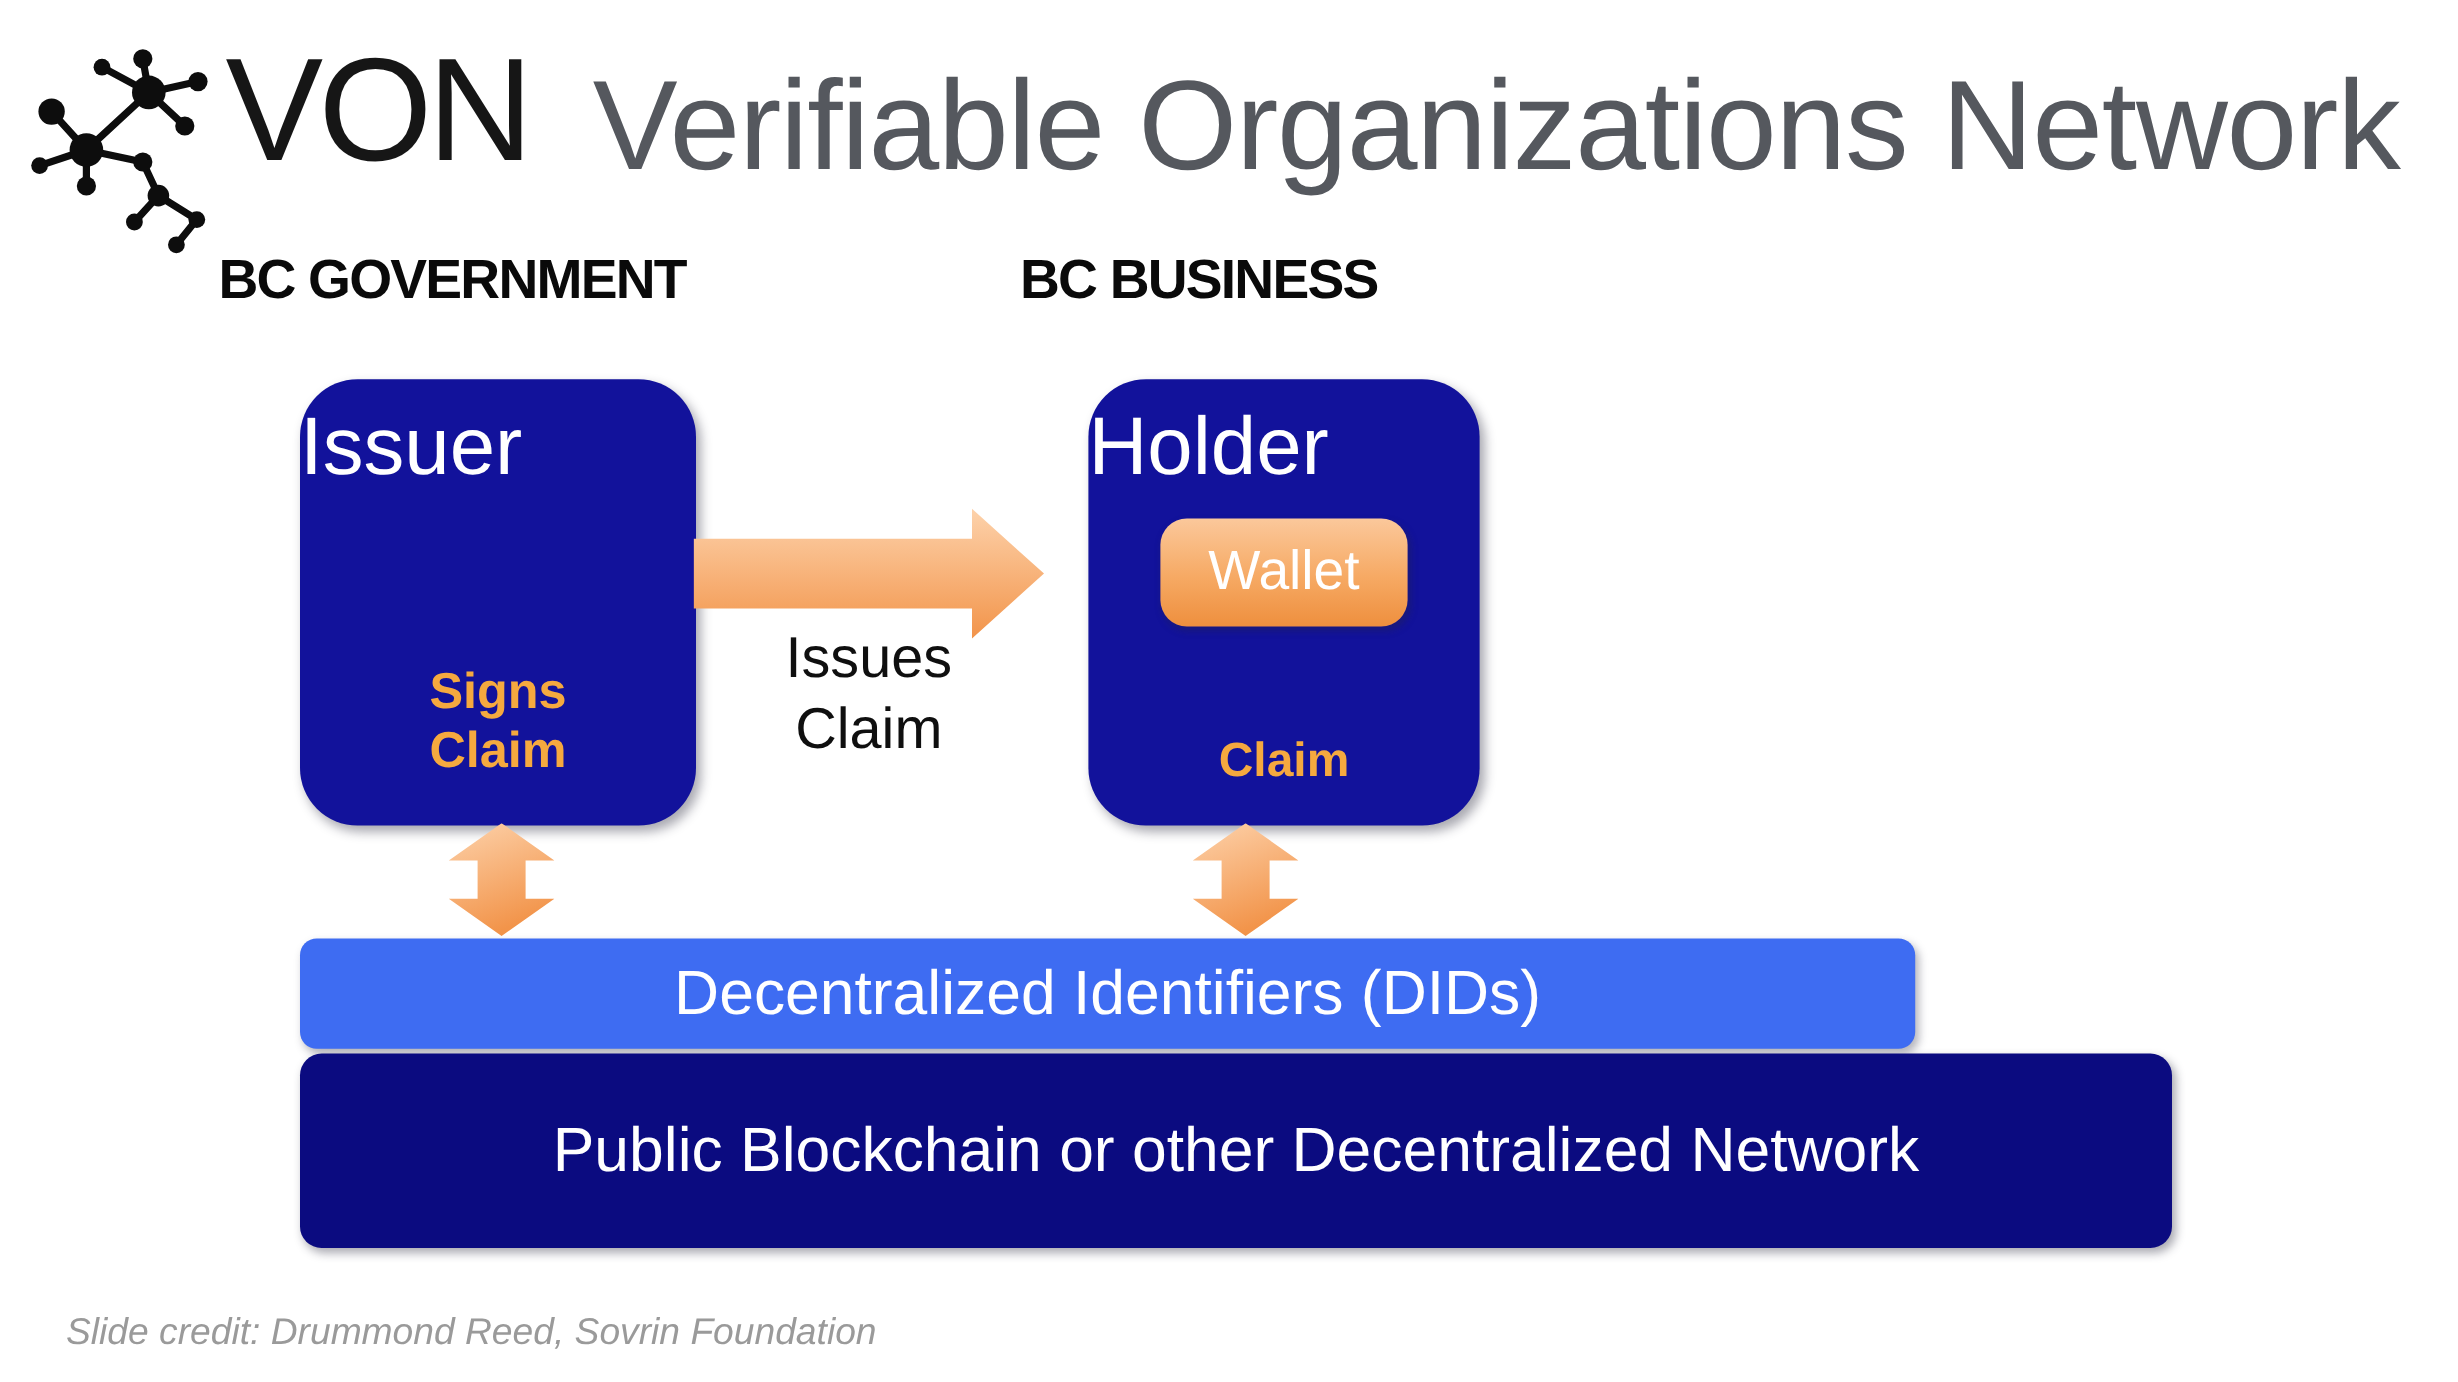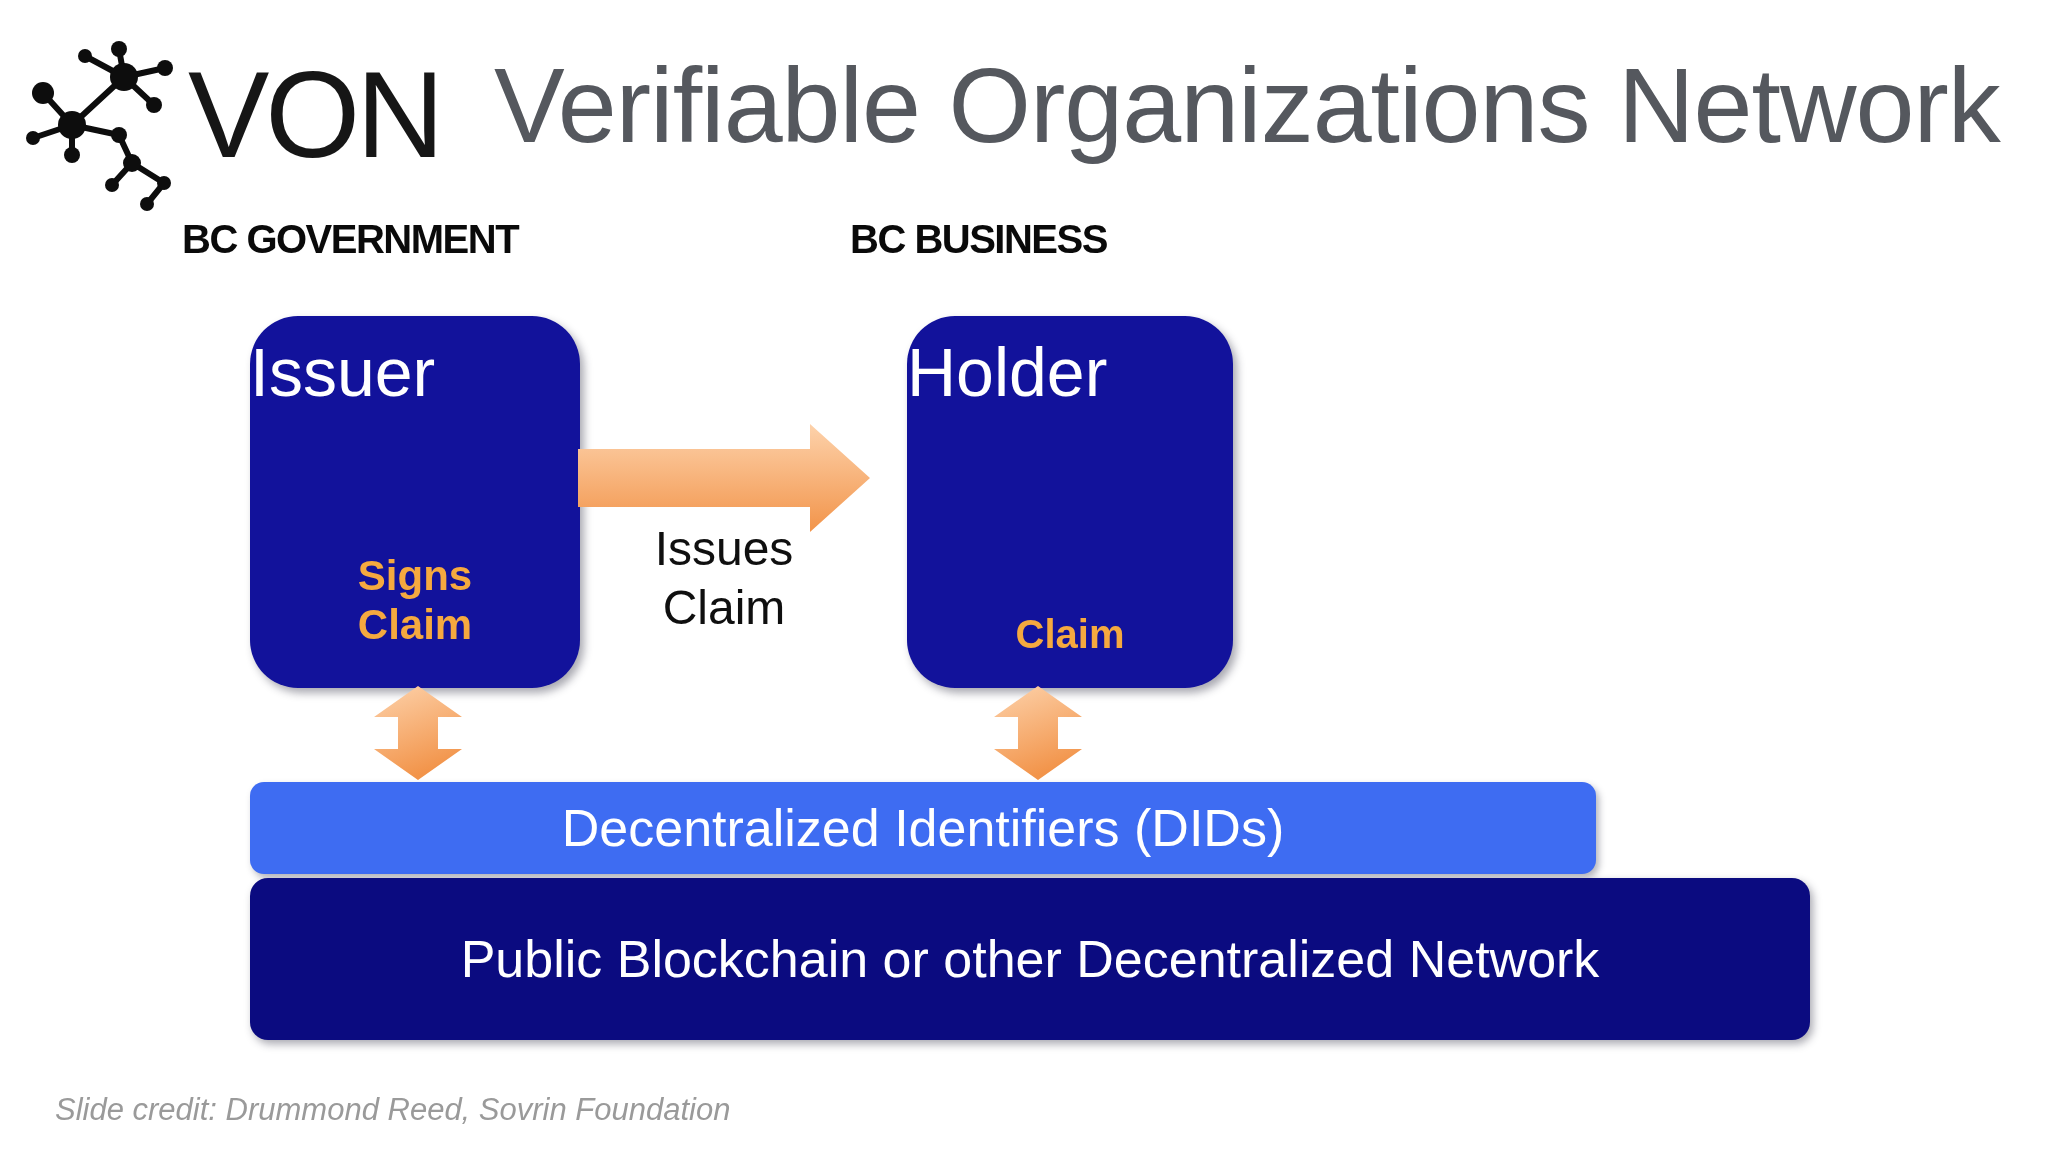--- a/index.html
+++ b/index.html
@@ -5,30 +5,30 @@
   html,body{margin:0;padding:0;background:#ffffff;}
   .slide{
     position:relative;width:2048px;height:1152px;background:#ffffff;overflow:hidden;
     font-family:"Liberation Sans",sans-serif;
   }
   .abs{position:absolute;}
 
   
   .brand{
     left:188px;top:30px;font-size:122px;line-height:1;letter-spacing:-4px;
-    color:#161616;font-weight:400;margin-top:24px;
+    color:#161616;font-weight:400;
   }
   .main-title{
     left:482px;top:40px;font-size:106px;line-height:1;letter-spacing:-1px;
     color:var(--title-gray,#55585E);font-weight:400;white-space:nowrap;margin:12px;
   }
 
   
   .col-label{
-    top:219px;font-size:40px;line-height:1;font-weight:700;letter-spacing:-1.5px;
+    top:209px;font-size:46px;line-height:1;font-weight:700;letter-spacing:-1.5px;
     color:#0a0a0a;white-space:nowrap;
   }
   .col-label.left{left:182px;}
   .col-label.right{left:850px;}
 
   
   .entity-box{
     background:var(--navy-box,#12129B);
     border-radius:48px;
     box-shadow:4px 5px 9px rgba(40,40,60,0.40);
@@ -161,20 +161,23 @@
   <svg class="abs arrow-svg flow-arrow" width="292" height="120" viewBox="0 0 292 120">
     <polygon points="0,29 232,29 232,4 292,58 232,112 232,87 0,87" fill="url(#arrow-grad-v)"></polygon>
   </svg>
   <div class="abs flow-label">
     <div>Issues</div>
     <div>Claim</div>
   </div>
 
   <div class="abs entity-box holder-box">
     <div class="abs entity-title">Holder</div>
+    <div class="abs wallet-box">
+      <div class="abs wallet-label">Wallet</div>
+    </div>
     <div class="abs entity-action">
       <div>Claim</div>
     </div>
   </div>
 
   <svg class="abs arrow-svg updown-arrow-issuer" width="88" height="94" viewBox="0 0 88 94">
     <polygon points="44,0 88,31 64,31 64,63 88,63 44,94 0,63 24,63 24,31 0,31" fill="url(#arrow-grad-diag)"></polygon>
   </svg>
   <svg class="abs arrow-svg updown-arrow-holder" width="88" height="94" viewBox="0 0 88 94">
     <polygon points="44,0 88,31 64,31 64,63 88,63 44,94 0,63 24,63 24,31 0,31" fill="url(#arrow-grad-diag)"></polygon>

